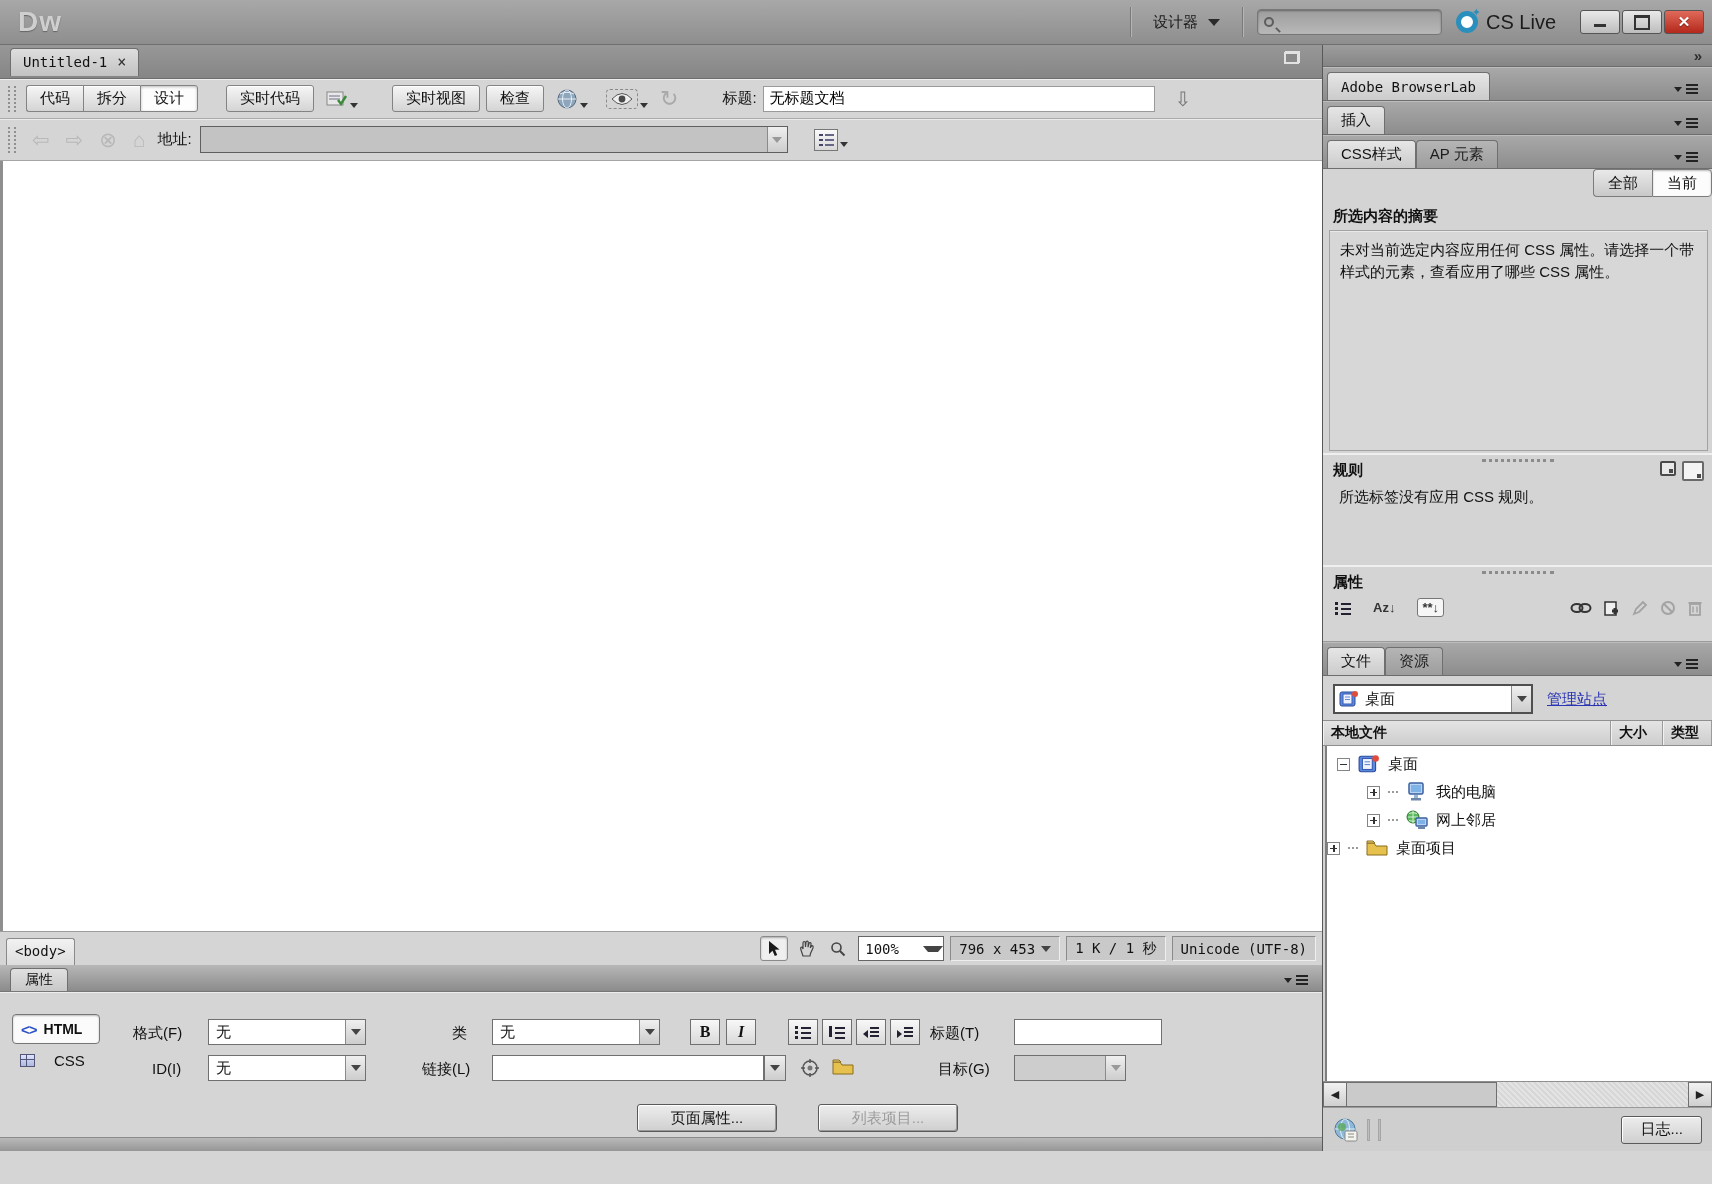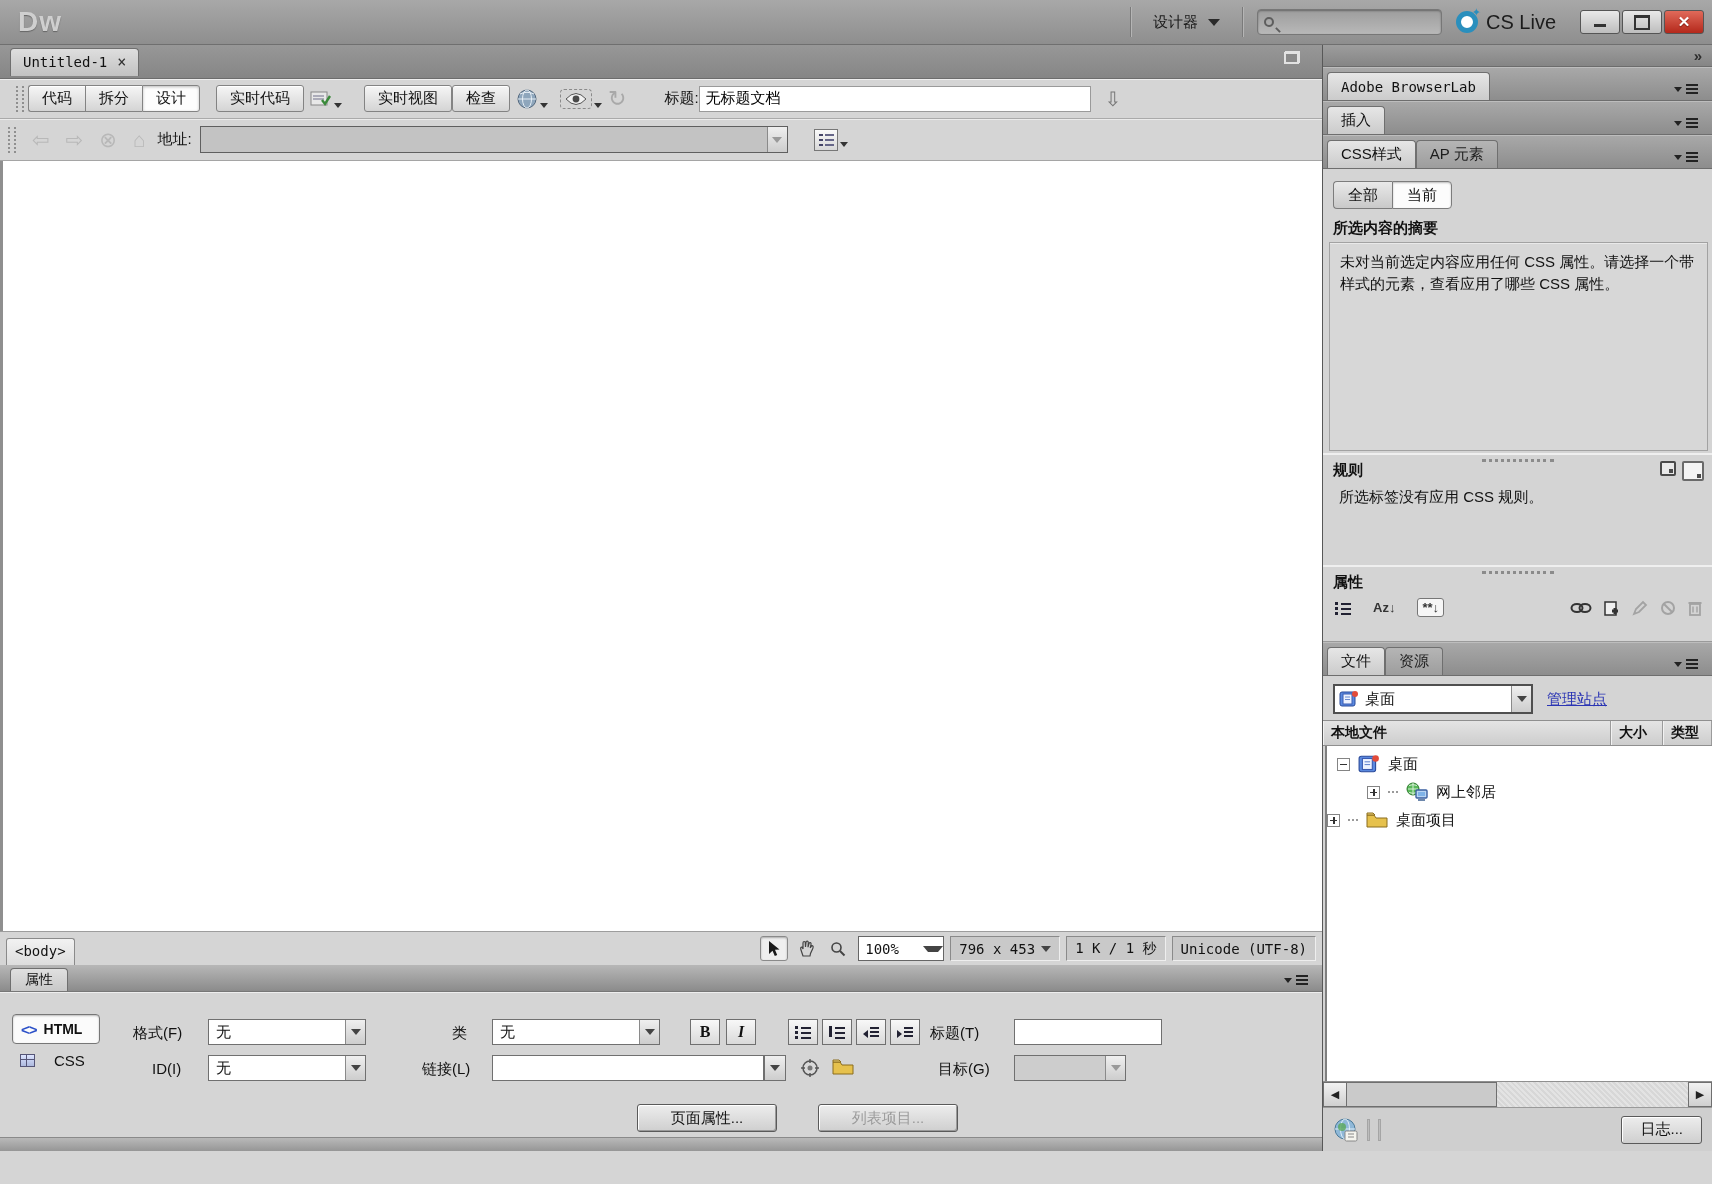--- a/index.html
+++ b/index.html
@@ -39,21 +39,21 @@
 
   
   .tabstrip { height:34px; background:linear-gradient(#979797,#868686); display:flex; align-items:center; padding-left:10px; border-bottom:1px solid #6d6d6d; }
   .doctab { height:28px; background:linear-gradient(#dedede,#c2c2c2); border:1px solid #6f6f6f; border-bottom:none; border-radius:4px 4px 0 0; display:flex; align-items:center; gap:10px; padding:0 12px; font-family:"DejaVu Sans Mono", monospace; font-size:14px; }
   .doctab .close { color:#333; font-size:15px; cursor:default; }
   .cascade { margin-left:auto; margin-right:22px; margin-bottom:8px; position:relative; width:16px; height:13px; }
   .cascade::before { content:""; position:absolute; right:0; top:0; width:11px; height:8px; border:2px solid #e2e2e2; }
   .cascade::after { content:""; position:absolute; left:0; bottom:0; width:11px; height:8px; border:2px solid #e2e2e2; background:#8a8a8a; }
 
   
-  .doc-toolbar { height:40px; background:#d5d5d5; border-bottom:1px solid #aaa; display:flex; align-items:center; padding:0 16px; box-shadow:inset 0 1px 0 #eee; }
+  .doc-toolbar { height:40px; background:#d5d5d5; border-bottom:1px solid #aaa; display:flex; align-items:center; gap:6px; padding:0 8px; box-shadow:inset 0 1px 0 #eee; }
   .grip { width:8px; height:26px; border-left:2px dotted #8f8f8f; border-right:2px dotted #8f8f8f; margin-right:4px; }
   .tbtn { height:27px; padding:0 13px; background:linear-gradient(#f6f6f6,#d4d4d4); border:1px solid #838383; border-radius:3px; display:flex; align-items:center; font-size:15px; color:#111; cursor:default; box-shadow:inset 0 1px 0 #fff; }
   .seg { display:flex; }
   .seg .tbtn { border-radius:0; border-right-width:0; }
   .seg .tbtn:first-child { border-radius:3px 0 0 3px; }
   .seg .tbtn:last-child { border-radius:0 3px 3px 0; border-right-width:1px; }
   .seg .tbtn.active { background:#fdfdfd; box-shadow:inset 0 1px 3px #bbb; }
   .iconbtn { height:27px; padding:0 6px; display:flex; align-items:center; gap:2px; cursor:default; }
   .mini-caret { width:0; height:0; border-left:4px solid transparent; border-right:4px solid transparent; border-top:5px solid #333; align-self:flex-end; margin-bottom:4px; }
   .glyph { font-size:18px; color:#555; }
@@ -125,21 +125,21 @@
   .btn3d.disabled { color:#9b9b9b; }
   .bottom-strip { height:14px; background:linear-gradient(#b9b9b9,#969696); border-top:1px solid #8a8a8a; }
 
   
   .dock-head { height:22px; background:linear-gradient(#9d9d9d,#858585); border-bottom:1px solid #6c6c6c; display:flex; align-items:center; justify-content:flex-end; padding-right:10px; color:#2e2e2e; font-weight:bold; font-size:15px; }
   .panelbar { height:34px; background:linear-gradient(#a8a8a8,#8d8d8d); border-bottom:1px solid #6e6e6e; border-top:1px solid #bdbdbd; display:flex; align-items:flex-end; padding-left:4px; }
   .ptab { height:28px; background:linear-gradient(#e6e6e6,#cbcbcb); border:1px solid #6f6f6f; border-bottom:none; border-radius:4px 4px 0 0; display:flex; align-items:center; padding:0 13px; font-size:15px; white-space:nowrap; }
   .ptab.inactive { background:linear-gradient(#b5b5b5,#9d9d9d); color:#1d1d1d; }
   .ptab.mono { font-family:"DejaVu Sans Mono", monospace; font-size:14px; }
   .css-content { height:473px; background:#d4d4d4; display:flex; flex-direction:column; border-bottom:1px solid #9a9a9a; }
-  .toggle-row { padding:12px 0 4px 10px; display:flex; }
+  .toggle-row { padding:0 0 4px 10px; display:flex;justify-content:flex-end; }
   .tgl { height:28px; padding:0 14px; border:1px solid #7c7c7c; background:linear-gradient(#e9e9e9,#c9c9c9); display:flex; align-items:center; font-size:15px; }
   .tgl:first-child { border-radius:4px 0 0 4px; border-right:none; }
   .tgl.active { background:#fcfcfc; border-radius:0 4px 4px 0; box-shadow:inset 0 1px 2px #bbb; }
   .sec-title { font-weight:bold; font-size:15px; padding:6px 0 4px 10px; }
   .summary-box { flex:1; margin:0 4px 2px 6px; border:1px solid #a2a2a2; background:#d7d7d7; padding:8px 10px; line-height:1.45; font-size:15px; box-shadow:inset 0 1px 0 #e9e9e9; }
   .sec { border-top:2px solid #efefef; position:relative; }
   .sec .handle { position:absolute; top:4px; left:50%; transform:translateX(-50%); width:72px; border-top:3px dotted #8b8b8b; }
   .sec-body { padding:4px 0 10px 16px; font-size:15px; }
   .rules-sec { height:112px; }
   .props-sec { height:76px; }
@@ -547,20 +547,31 @@
                 <line x1="6" y1="7" x2="11" y2="7" stroke="#6a8ad0"></line>
                 <line x1="6" y1="9.5" x2="11" y2="9.5" stroke="#6a8ad0"></line>
                 <circle cx="16" cy="4" r="3" fill="#e24b3a"></circle>
               </svg>
             <span>桌面</span>
           </div>
           <div class="trow" style="padding-left:40px">
             <span class="expander plus"></span>
             <span class="dotlink"></span>
             <svg width="22" height="20" viewBox="0 0 22 20">
+                <rect x="3" y="1" width="14" height="11" rx="1.5" fill="#b9d4f2" stroke="#3a5fa0" stroke-width="1.5"></rect>
+                <rect x="5" y="3" width="10" height="7" fill="#7fb3e8"></rect>
+                <rect x="8" y="13" width="4" height="3" fill="#9ab4d4"></rect>
+                <rect x="5" y="16" width="10" height="2.5" fill="#6d87ac"></rect>
+              </svg>
+            <span>我的电脑</span>
+          </div>
+          <div class="trow" style="padding-left:40px">
+            <span class="expander plus"></span>
+            <span class="dotlink"></span>
+            <svg width="22" height="20" viewBox="0 0 22 20">
                 <circle cx="7" cy="7" r="6" fill="#59b859" stroke="#2e7a2e"></circle>
                 <path d="M2 7 H12 M7 1 V13 M3 3.5 a8 6 0 0 1 8 0 M3 10.5 a8 6 0 0 0 8 0" stroke="#d8f0d8" fill="none"></path>
                 <rect x="10" y="8" width="11" height="8" rx="1" fill="#b9d4f2" stroke="#3a5fa0" stroke-width="1.4"></rect>
                 <rect x="12" y="10" width="7" height="4" fill="#7fb3e8"></rect>
                 <rect x="12" y="17" width="7" height="2" fill="#6d87ac"></rect>
               </svg>
             <span>网上邻居</span>
           </div>
           <div class="trow" style="">
             <span class="expander plus"></span>

